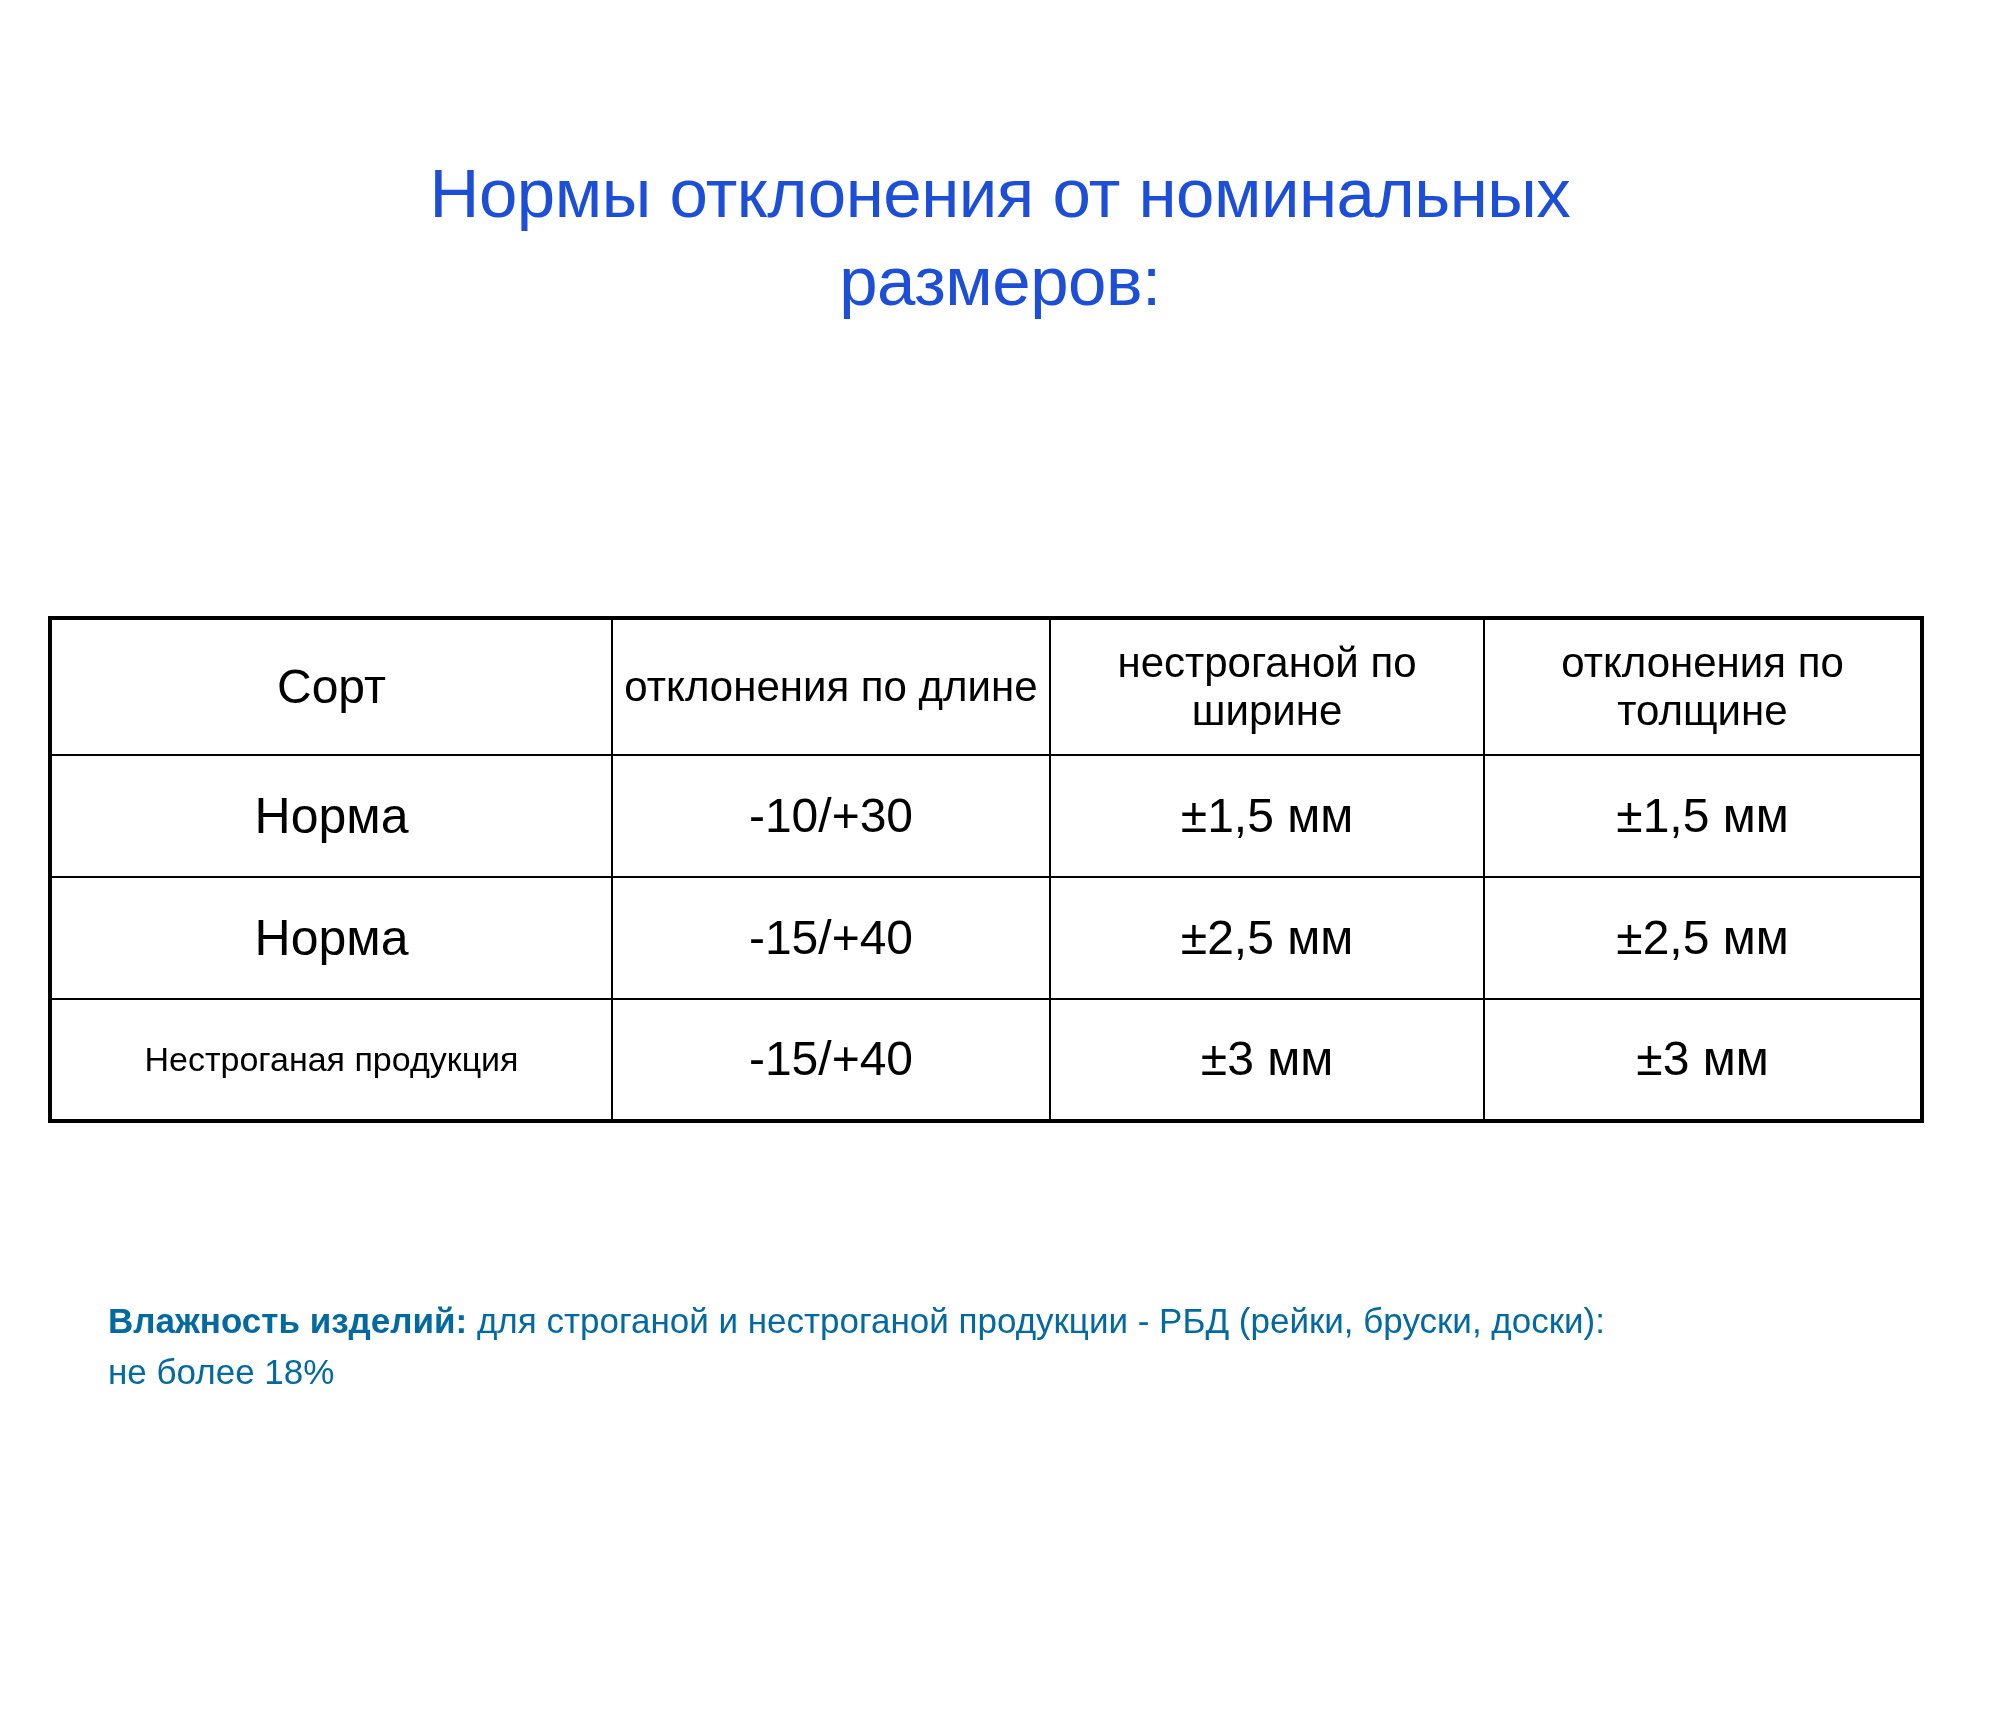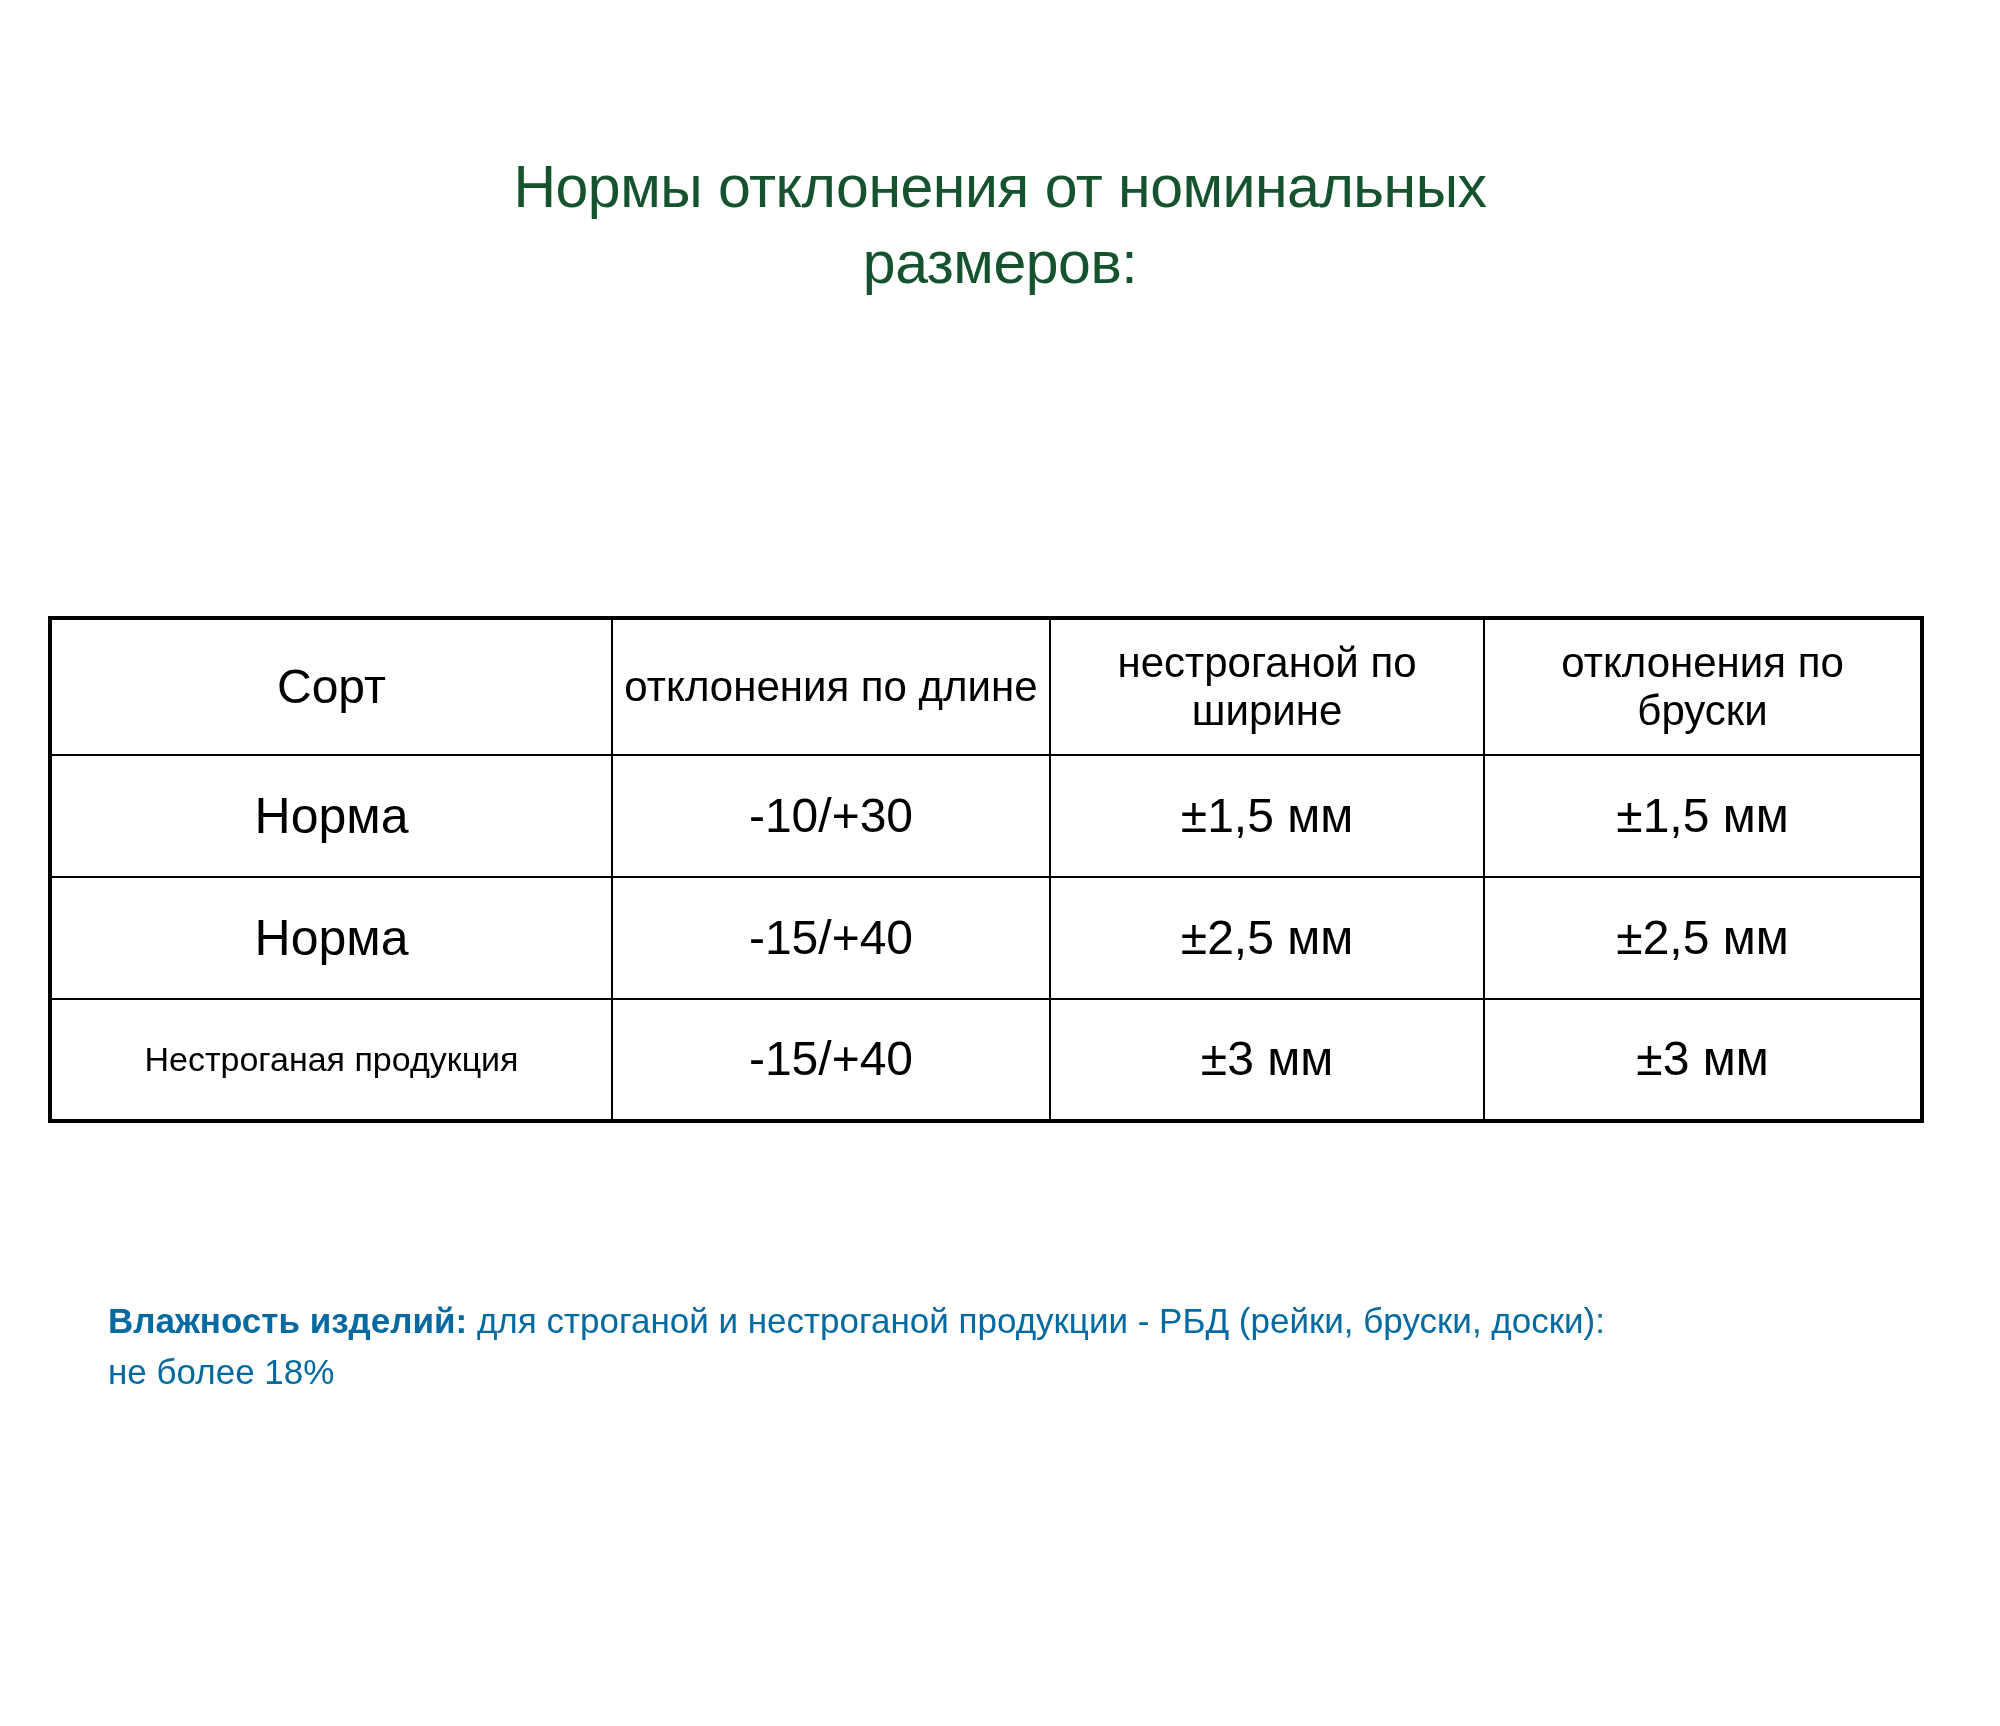--- a/index.html
+++ b/index.html
@@ -23,25 +23,25 @@
     background: #ffffff;
   }
 
   
   .slide-title {
     position: absolute;
     left: 100px;
     top: 150px;
     width: 1800px;
     text-align: center;
-    font-size: 59px;
+    font-size: 69px;
     line-height: 1.28;
     font-weight: 400;
     letter-spacing: -0.5px;
-    color: #14532d;
+    color: #1d4ed8;
     white-space: pre-line;
   }
 
   
   .data-table-wrap {
     position: absolute;
     left: 48px;
     top: 616px;
     width: 1872px;
   }
@@ -109,21 +109,21 @@
         <col class="c1">
           <col class="c2">
           <col class="c3">
           <col class="c4">
       </colgroup>
       <tbody>
         <tr class="header-row">
           <td class="sort-head">Сорт</td>
           <td>отклонения по длине</td>
           <td>нестроганой по ширине</td>
-          <td>отклонения по бруски</td>
+          <td>отклонения по толщине</td>
         </tr>
         <tr class="body-row">
           <td class="grade-cell">Норма</td>
           <td>-10/+30</td>
           <td>±1,5 мм</td>
           <td>±1,5 мм</td>
         </tr>
         <tr class="body-row">
           <td class="grade-cell">Норма</td>
           <td>-15/+40</td>

